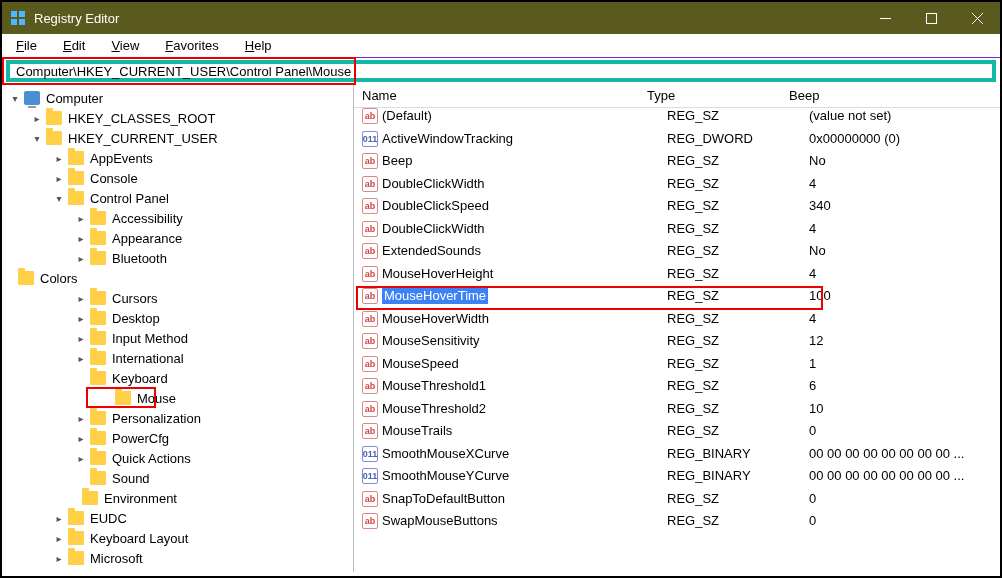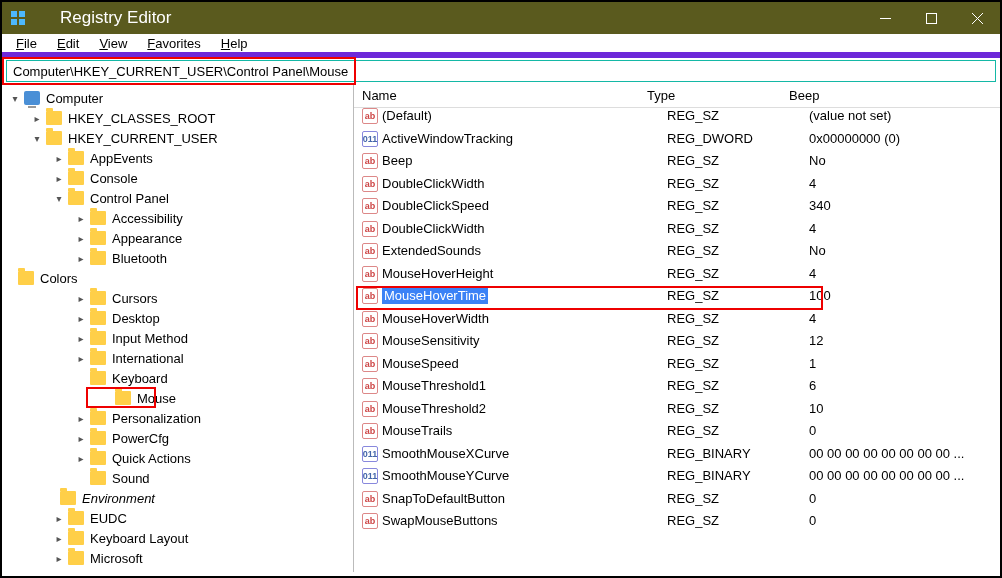--- a/index.html
+++ b/index.html
@@ -1,28 +1,28 @@
 <!DOCTYPE html>
 <html><head>
 <meta charset="utf-8">
 <style>
   * { box-sizing: border-box; margin: 0; padding: 0; }
   body { font-family: "Segoe UI", Tahoma, sans-serif; font-size: 13px; background: #fff; width: 1002px; height: 578px; overflow: hidden; border: 2px solid #000; }
   .titlebar { height: 32px; background: #5a5a1e; color: #fff; display: flex; align-items: center; padding-left: 8px; }
   .titlebar .app-icon { width: 16px; height: 16px; margin-right: 8px; display: flex; flex-wrap: wrap; }
   .titlebar .app-icon span { width: 6px; height: 6px; background: #4db8ff; margin: 1px; }
-  .titlebar .title { flex: 1; font-size: 17px; margin-left: 26px; }
+  .titlebar .title { flex: 1; font-size: 13px; }
   .winbtns { display: flex; height: 100%; }
   .winbtn { width: 46px; height: 100%; display: flex; align-items: center; justify-content: center; color: #fff; font-size: 13px; }
   .winbtn svg { stroke: #fff; stroke-width: 1; fill: none; }
-  .menubar { height: 24px; background: #fff; display: flex; align-items: center; padding: 0 6px; border-bottom: 6px solid #6d28d9; gap: 4px; }
+  .menubar { height: 24px; background: #fff; display: flex; align-items: center; padding: 0 6px; border-bottom: 1px solid #6d28d9; gap: 10px; }
   .menuitem { padding: 2px 8px; font-size: 13px; }
   .menuitem .mn { text-decoration: underline; }
   .addressbar-wrap { padding: 2px 4px; background:#fff; }
-  .addressbar { border: 1px solid #14b8a6; height: 22px; padding: 0 6px; display: flex; align-items: center; font-size: 13px; }
+  .addressbar { border: 4px solid #14b8a6; height: 22px; padding: 0 6px; display: flex; align-items: center; font-size: 13px; }
   .addr-highlight { position: absolute; border: 2px solid #e00; pointer-events:none; }
   .content { display: flex; height: calc(578px - 32px - 24px - 30px - 4px); }
   .tree { width: 352px; overflow: hidden; border-right: 1px solid #bbb; padding-top: 4px; }
   .treerow { display: flex; align-items: center; height: 20px; font-size: 13px; white-space: nowrap; position: relative; }
   .arrow { width: 14px; height: 14px; display: inline-flex; align-items: center; justify-content: center; font-size: 10px; color: #555; margin-right: 2px; }
   .folder-icon { width: 16px; height: 14px; background: #ffcf48; margin-right: 6px; border-radius: 1px; position: relative; }
   .folder-icon::before { content:""; position:absolute; top:-3px; left:0; width:7px; height:3px; background:#ffcf48; border-radius:1px 1px 0 0;}
   .comp-icon { width: 16px; height: 14px; margin-right: 6px; background:#4a8fd6; border-radius:2px; position:relative; }
   .comp-icon::after{content:"";position:absolute;bottom:-3px;left:4px;width:8px;height:2px;background:#999;}
   .list { flex: 1; overflow: hidden; }
@@ -179,21 +179,21 @@
       <div class="treerow" style="padding-left: 72px;">
         <span class="arrow">▸</span>
         <span class="folder-icon"></span>
         <span>Quick Actions</span>
       </div>
       <div class="treerow" style="padding-left: 72px;">
         <span class="arrow"></span>
         <span class="folder-icon"></span>
         <span>Sound</span>
       </div>
-      <div class="treerow" style="padding-left: 42px; font-style: italic;">
+      <div class="treerow" style="padding-left: 64px;">
         <span class="arrow"></span>
         <span class="folder-icon"></span>
         <span>Environment</span>
       </div>
       <div class="treerow" style="padding-left: 50px;">
         <span class="arrow">▸</span>
         <span class="folder-icon"></span>
         <span>EUDC</span>
       </div>
       <div class="treerow" style="padding-left: 50px;">

